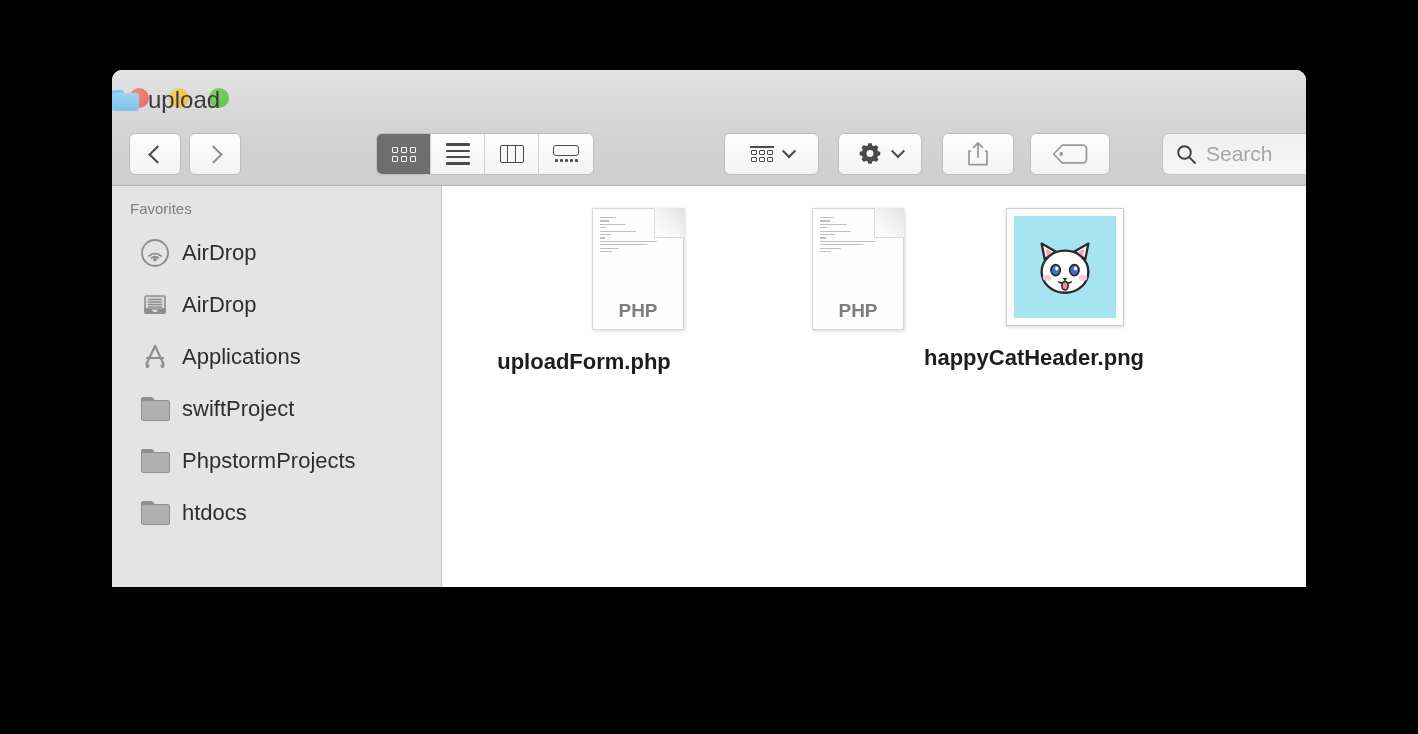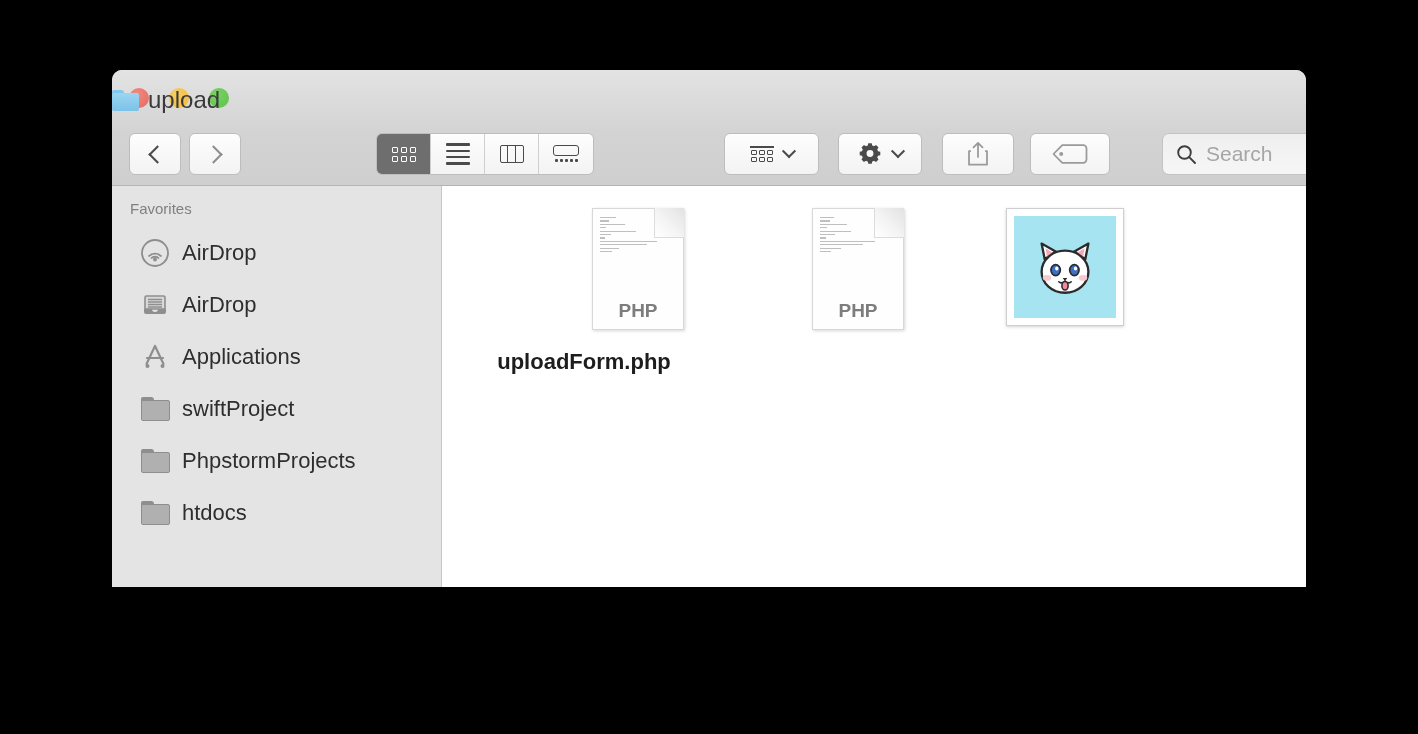--- a/index.html
+++ b/index.html
@@ -450,19 +450,20 @@
                 <ellipse cx="39.5" cy="52" rx="2.1" ry="2.6" fill="#ffffff"></ellipse>
                 <ellipse cx="63.5" cy="52" rx="2.1" ry="2.6" fill="#ffffff"></ellipse>
                 <ellipse cx="27" cy="64" rx="5.5" ry="3.6" fill="#f9c9d2"></ellipse>
                 <ellipse cx="73" cy="64" rx="5.5" ry="3.6" fill="#f9c9d2"></ellipse>
                 <path d="M47 64 L53 64 L50 68 Z" fill="#2b2b2b"></path>
                 <path d="M50 68 q-5 4 -8 1 M50 68 q5 4 8 1" stroke="#2b2b2b" stroke-width="2" fill="none" stroke-linecap="round"></path>
                 <ellipse cx="50" cy="74" rx="4" ry="5.5" fill="#f4889f" stroke="#2b2b2b" stroke-width="2"></ellipse>
               </svg>
             </div>
           </div>
+          <div class="file-label">happyCatHeader.png</div>
         </div>
 
       </div>
     </div>
 
   </div>
 </div>
 
 </body></html>

